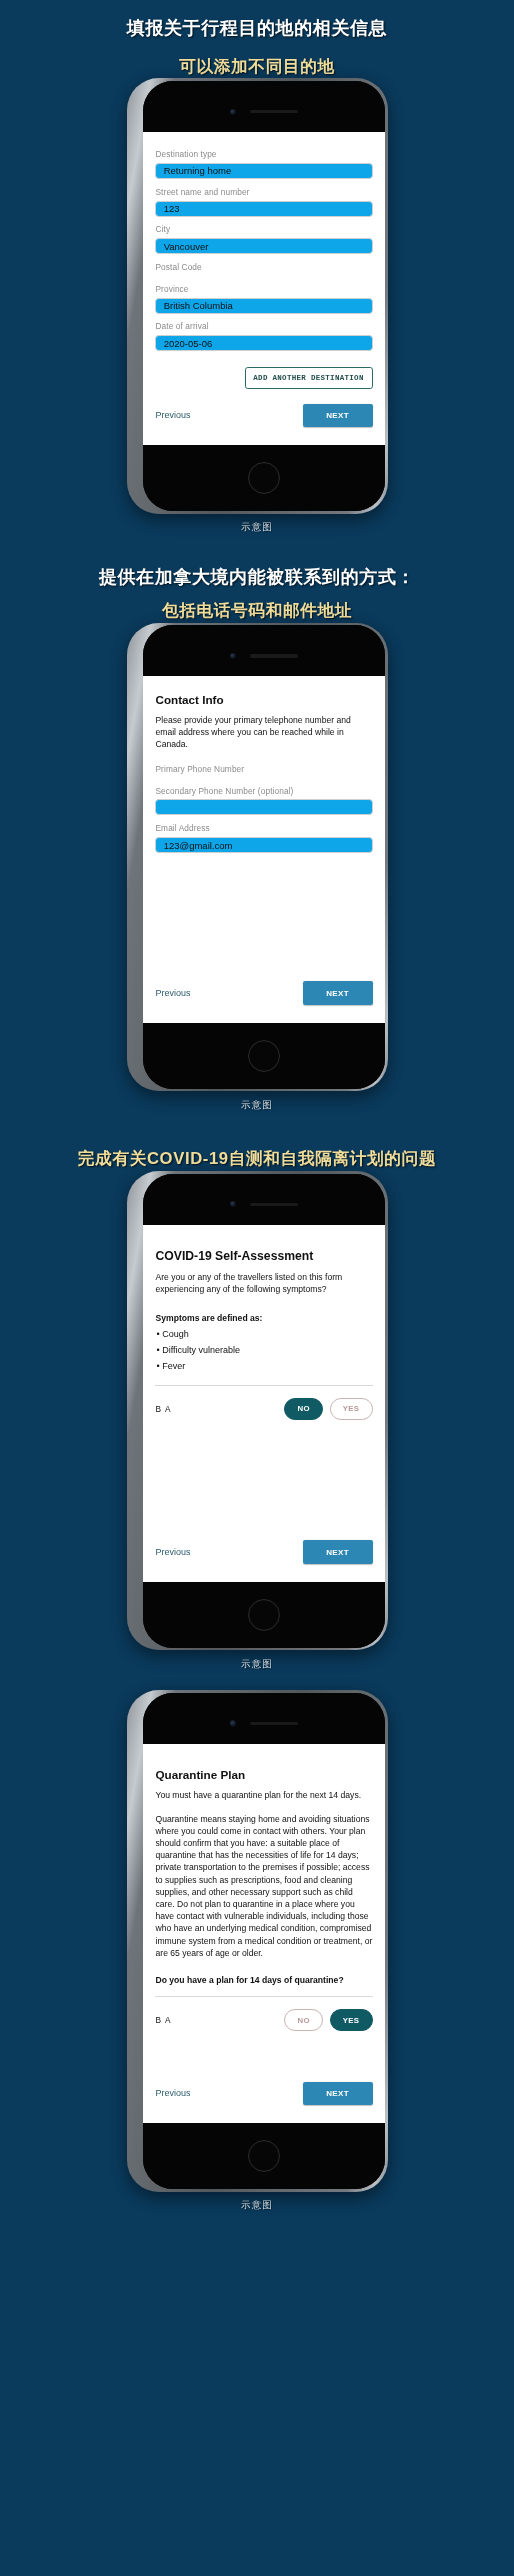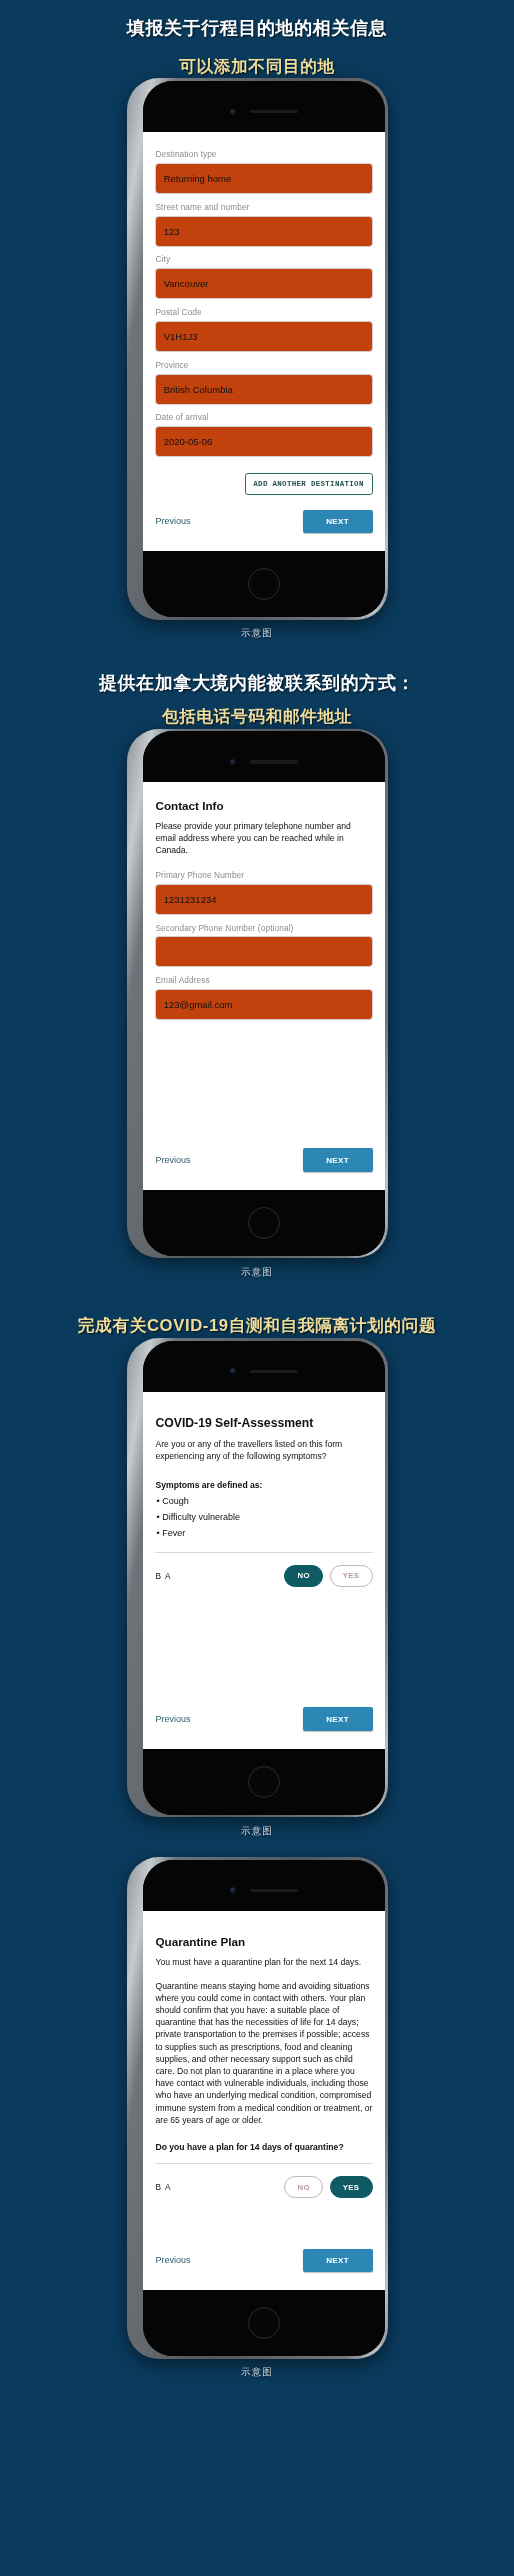--- a/index.html
+++ b/index.html
@@ -132,27 +132,27 @@
   .field { margin-bottom: 7.8px; }
   .field-label {
     color: #8b8b8b;
     font-size: 8.3px;
     padding-bottom: 3.9px;
     letter-spacing: 0.1px;
   }
   .field-box {
     border: 0.6px solid #cfcfcf;
     border-radius: 3.9px;
-    height: 31px;
+    height: 16px;
     display: flex;
     align-items: center;
     padding: 0 7.2px;
     font-size: 9.5px;
     color: #111;
-    background: #c2410c;
+    background: #0ea5e9;
   }
 
   
   .row-right { display: flex; justify-content: flex-end; padding: 7.8px 0 0 0; }
   .btn-outline {
     border: 0.6px solid #2b6b66;
     color: #24514e;
     background: #fff;
     border-radius: 2.8px;
     font-size: 7.5px;
@@ -268,21 +268,20 @@
                 <div class="field-box">123</div>
               </div>
 
               <div class="field">
                 <div class="field-label">City</div>
                 <div class="field-box">Vancouver</div>
               </div>
 
               <div class="field">
                 <div class="field-label">Postal Code</div>
-                <div class="field-box">V1H1J3</div>
               </div>
 
               <div class="field">
                 <div class="field-label">Province</div>
                 <div class="field-box">British Columbia</div>
               </div>
 
               <div class="field">
                 <div class="field-label">Date of arrival</div>
                 <div class="field-box">2020-05-06</div>
@@ -321,21 +320,20 @@
             <span class="speaker-bar"></span>
           </div>
 
           <div class="screen">
             <div class="screen-pad">
               <div class="card-title">Contact Info</div>
               <div class="body-text" style="padding-bottom:13.4px">Please provide your primary telephone number and email address where you can be reached while in Canada.</div>
 
               <div class="field">
                 <div class="field-label">Primary Phone Number</div>
-                <div class="field-box">1231231234</div>
               </div>
 
               <div class="field">
                 <div class="field-label">Secondary Phone Number (optional)</div>
                 <div class="field-box">&nbsp;</div>
               </div>
 
               <div class="field">
                 <div class="field-label">Email Address</div>
                 <div class="field-box">123@gmail.com</div>

